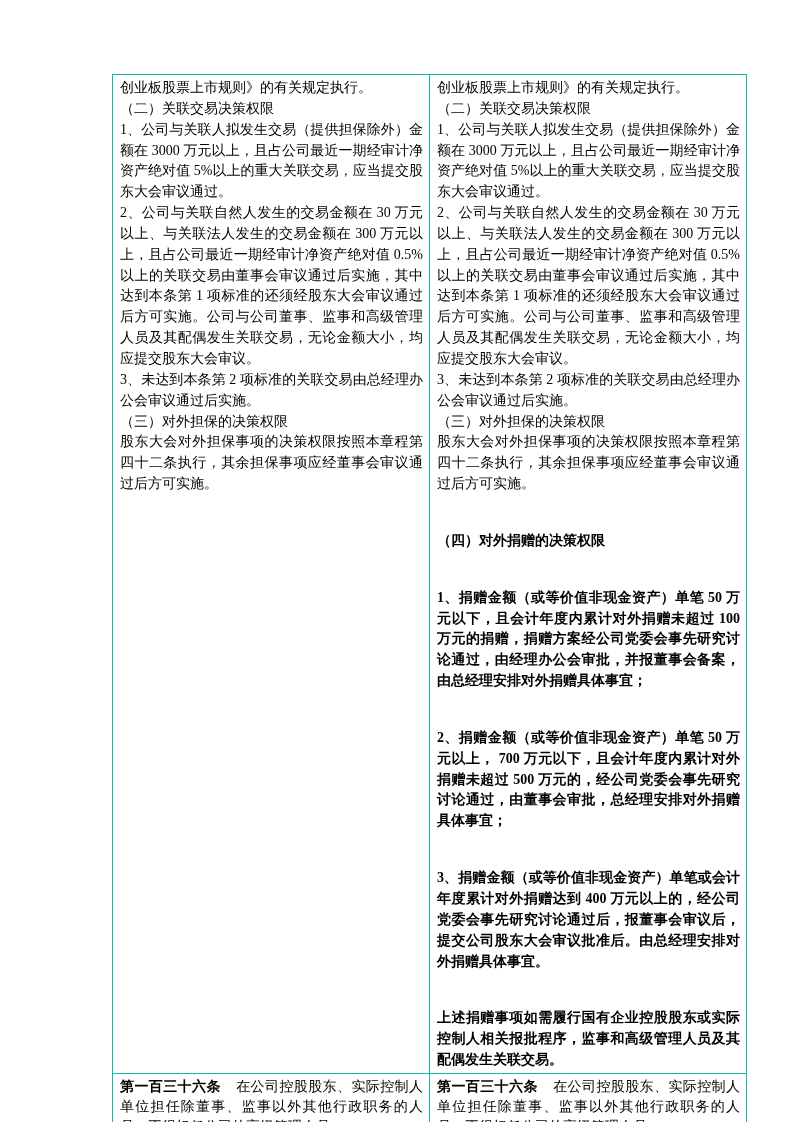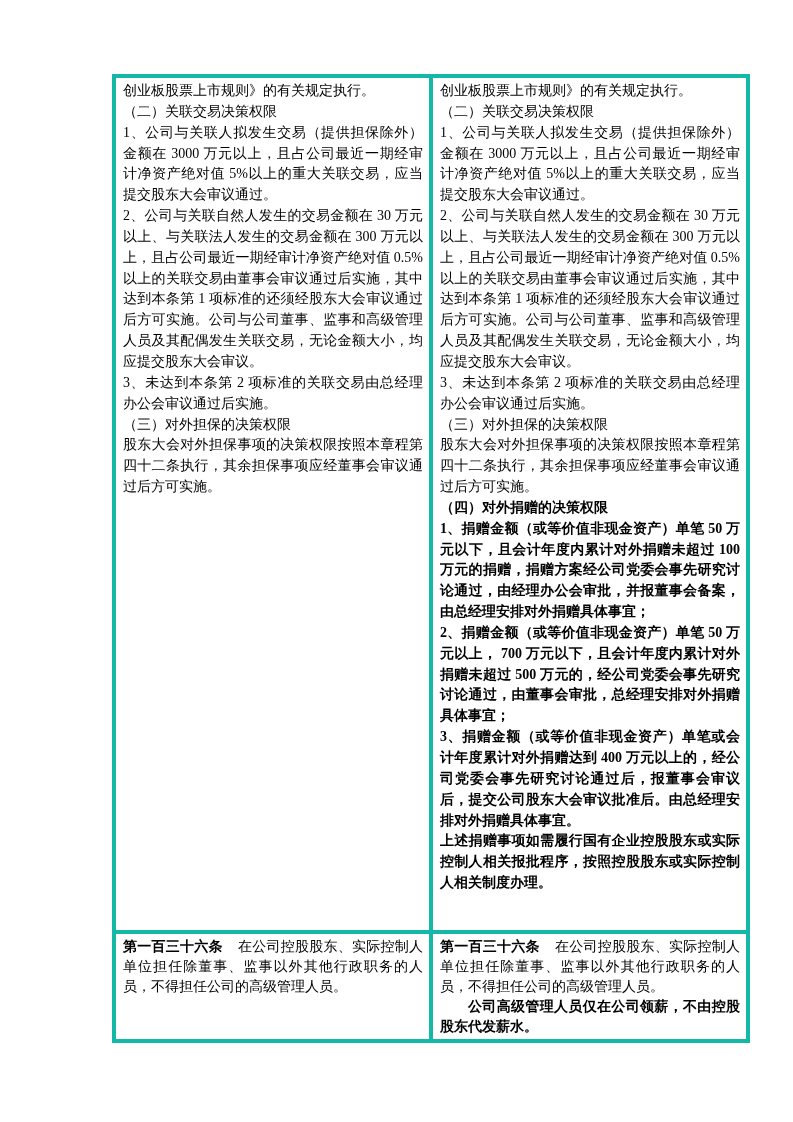--- a/index.html
+++ b/index.html
@@ -18,38 +18,38 @@
   .compare-table {
     position: absolute;
     left: 112px;
     top: 74px;
     width: 570px;
     border-collapse: collapse;
     table-layout: fixed;
   }
   .compare-table td {
     width: 317px;
-    border: 4px solid #14b8a6;
+    border: 1px solid #14b8a6;
     vertical-align: top;
     padding: 3px 6px 2px 7px;
     box-sizing: border-box;
     overflow: hidden;
     font-size: 14px;
     line-height: 20.85px;
     text-align: justify;
   }
   tr.row-main td { height: 856px; }
   tr.row-article td { height: 103px; }
   tr.row-article td { line-height: 20px; }
   .para {
     margin: 0;
     padding: 0;
     word-break: break-all;
   }
-  .para.bold { font-weight: bold; }
+  .para.bold { font-weight: bold; margin-top: 36px; }
   .para.indent { text-indent: 2em; }
   .lead {
     font-weight: bold;
     margin-right: 1.1em;
   }
 </style>
 </head>
 <body>
 
 <div class="sheet">
@@ -70,21 +70,21 @@
             <p class="para">（二）关联交易决策权限</p>
             <p class="para">1、公司与关联人拟发生交易（提供担保除外）金额在 3000 万元以上，且占公司最近一期经审计净资产绝对值 5%以上的重大关联交易，应当提交股东大会审议通过。</p>
             <p class="para">2、公司与关联自然人发生的交易金额在 30 万元以上、与关联法人发生的交易金额在 300 万元以上，且占公司最近一期经审计净资产绝对值 0.5%以上的关联交易由董事会审议通过后实施，其中达到本条第 1 项标准的还须经股东大会审议通过后方可实施。公司与公司董事、监事和高级管理人员及其配偶发生关联交易，无论金额大小，均应提交股东大会审议。</p>
             <p class="para">3、未达到本条第 2 项标准的关联交易由总经理办公会审议通过后实施。</p>
             <p class="para">（三）对外担保的决策权限</p>
             <p class="para">股东大会对外担保事项的决策权限按照本章程第四十二条执行，其余担保事项应经董事会审议通过后方可实施。</p>
             <p class="para bold">（四）对外捐赠的决策权限</p>
             <p class="para bold">1、捐赠金额（或等价值非现金资产）单笔 50 万元以下，且会计年度内累计对外捐赠未超过 100 万元的捐赠，捐赠方案经公司党委会事先研究讨论通过，由经理办公会审批，并报董事会备案，由总经理安排对外捐赠具体事宜；</p>
             <p class="para bold">2、捐赠金额（或等价值非现金资产）单笔 50 万元以上， 700 万元以下，且会计年度内累计对外捐赠未超过 500 万元的，经公司党委会事先研究讨论通过，由董事会审批，总经理安排对外捐赠具体事宜；</p>
             <p class="para bold">3、捐赠金额（或等价值非现金资产）单笔或会计年度累计对外捐赠达到 400 万元以上的，经公司党委会事先研究讨论通过后，报董事会审议后，提交公司股东大会审议批准后。由总经理安排对外捐赠具体事宜。</p>
-            <p class="para bold">上述捐赠事项如需履行国有企业控股股东或实际控制人相关报批程序，按照控股股东或实际控制人相关制度办理。</p>
+            <p class="para bold">上述捐赠事项如需履行国有企业控股股东或实际控制人相关报批程序，监事和高级管理人员及其配偶发生关联交易。</p>
           </td>
       </tr>
       <tr class="row-article">
         <td>
             <p class="para"><b class="lead">第一百三十六条</b>在公司控股股东、实际控制人单位担任除董事、监事以外其他行政职务的人员，不得担任公司的高级管理人员。</p>
           </td>
         <td>
             <p class="para"><b class="lead">第一百三十六条</b>在公司控股股东、实际控制人单位担任除董事、监事以外其他行政职务的人员，不得担任公司的高级管理人员。</p>
             <p class="para bold indent">公司高级管理人员仅在公司领薪，不由控股股东代发薪水。</p>
           </td>

